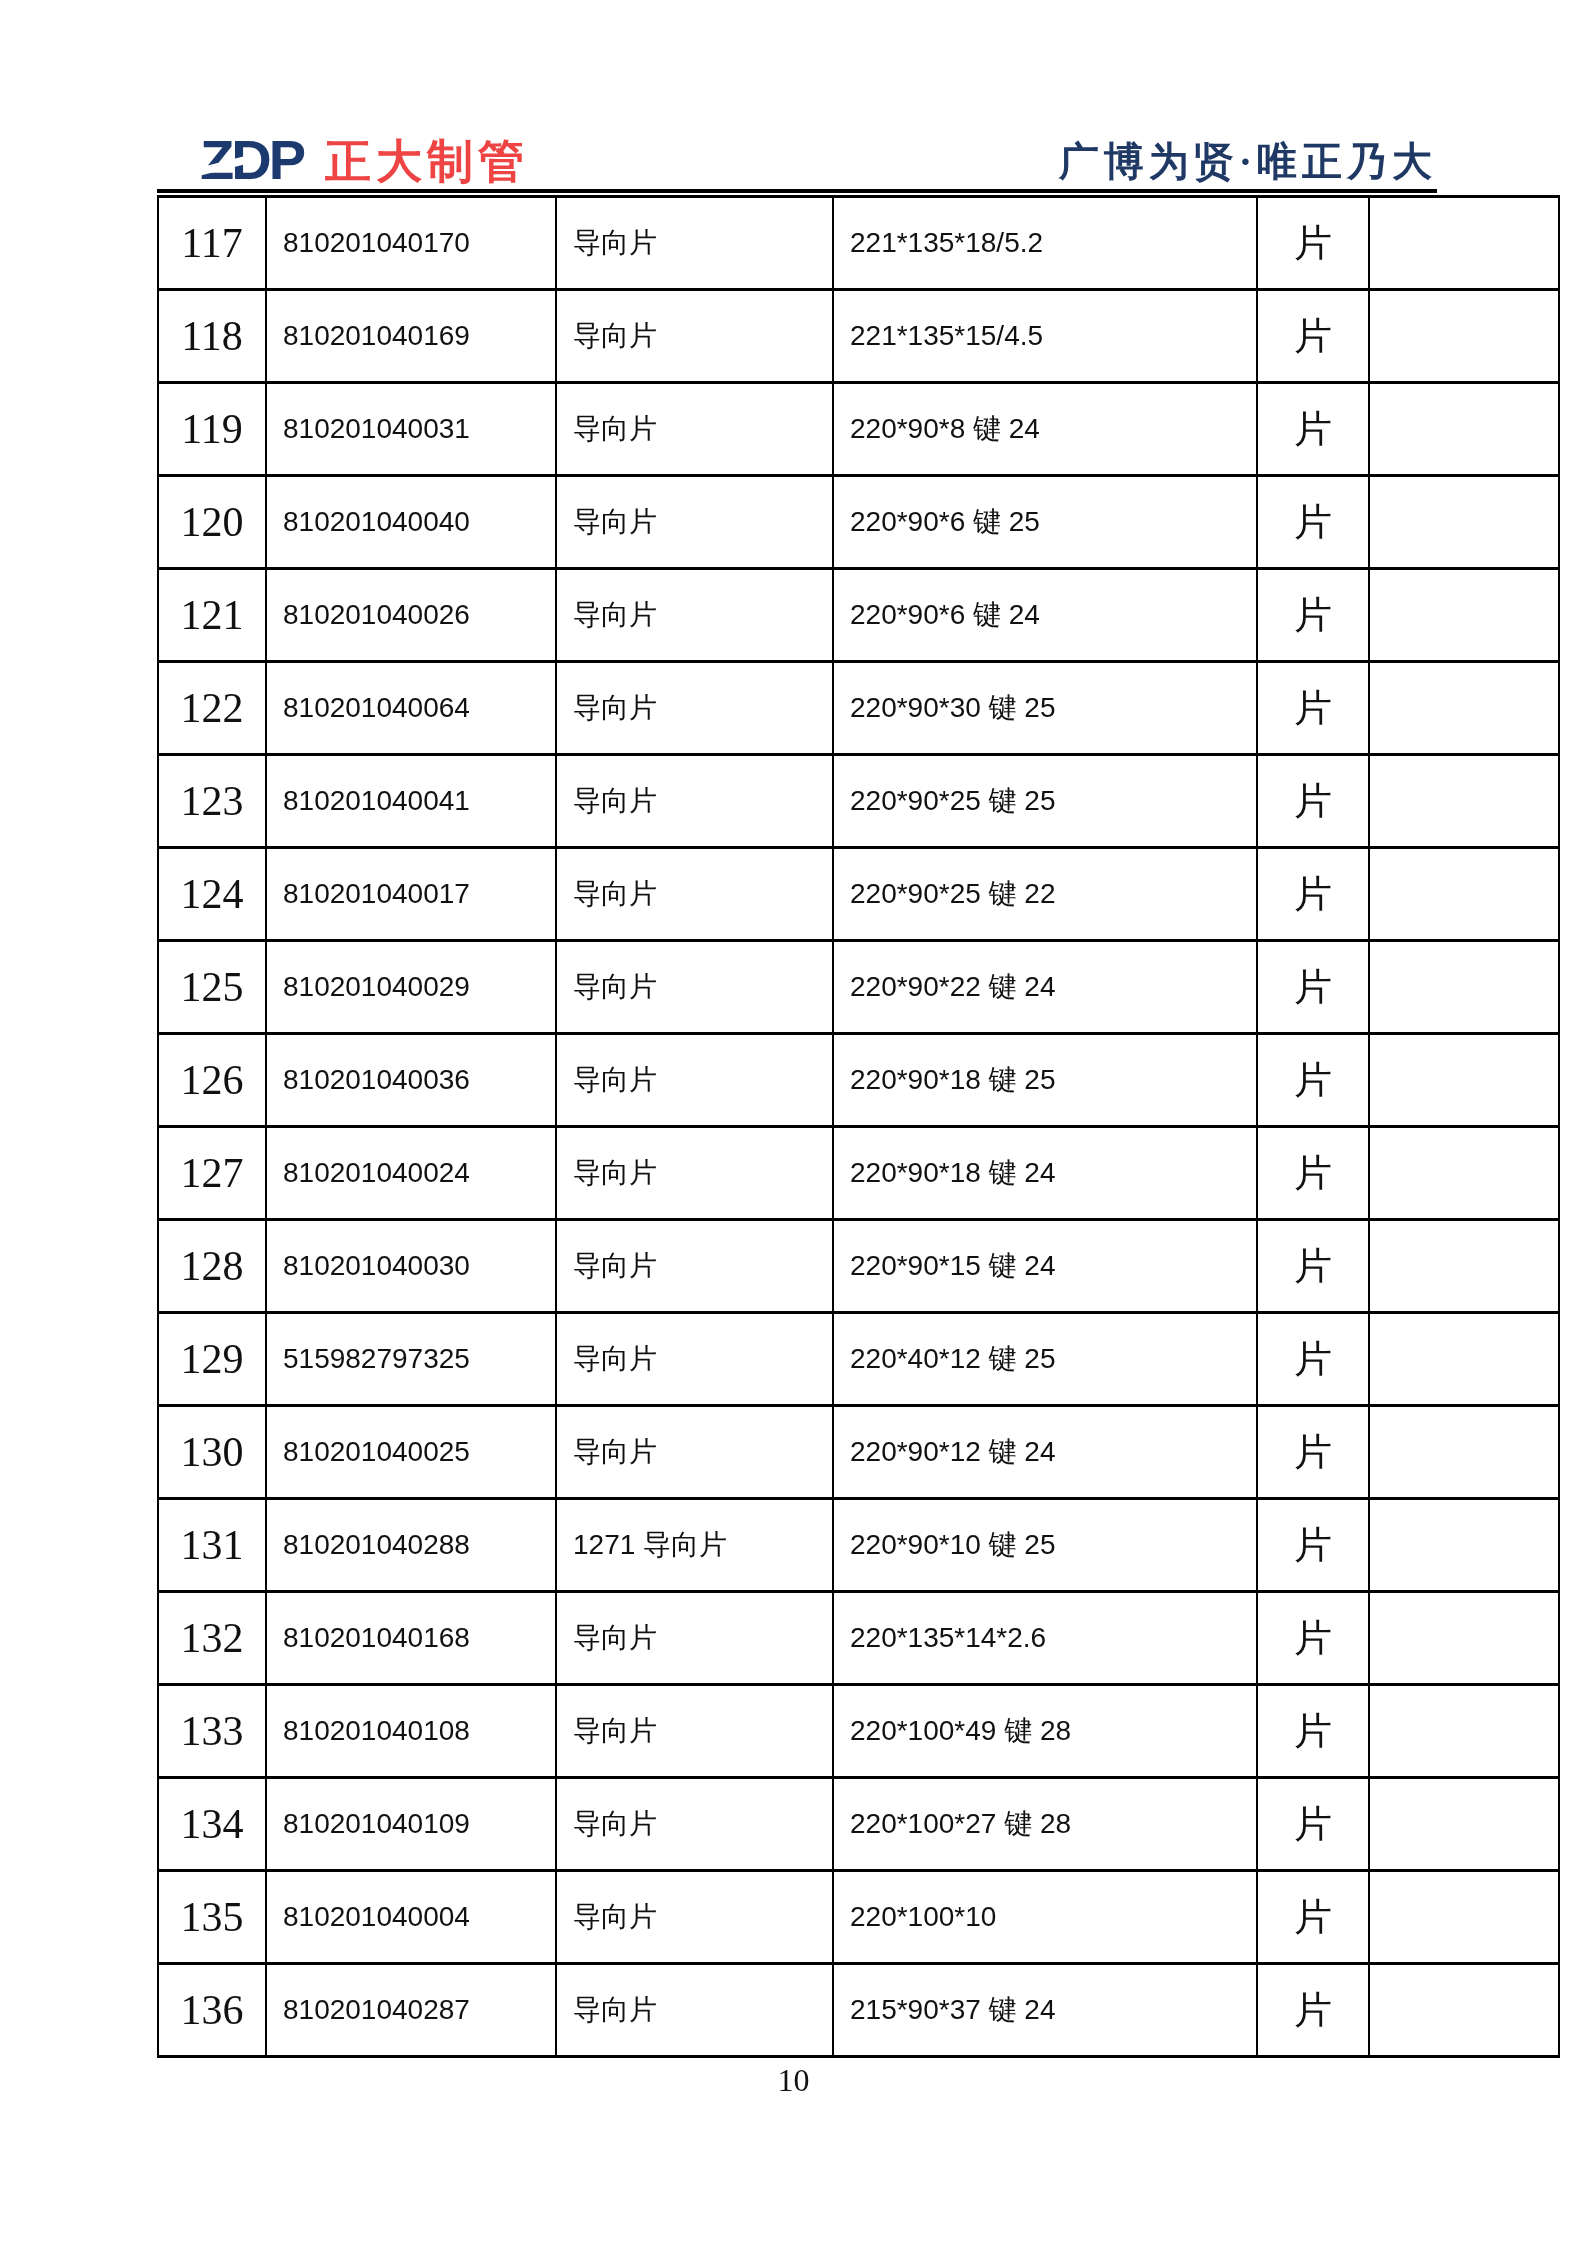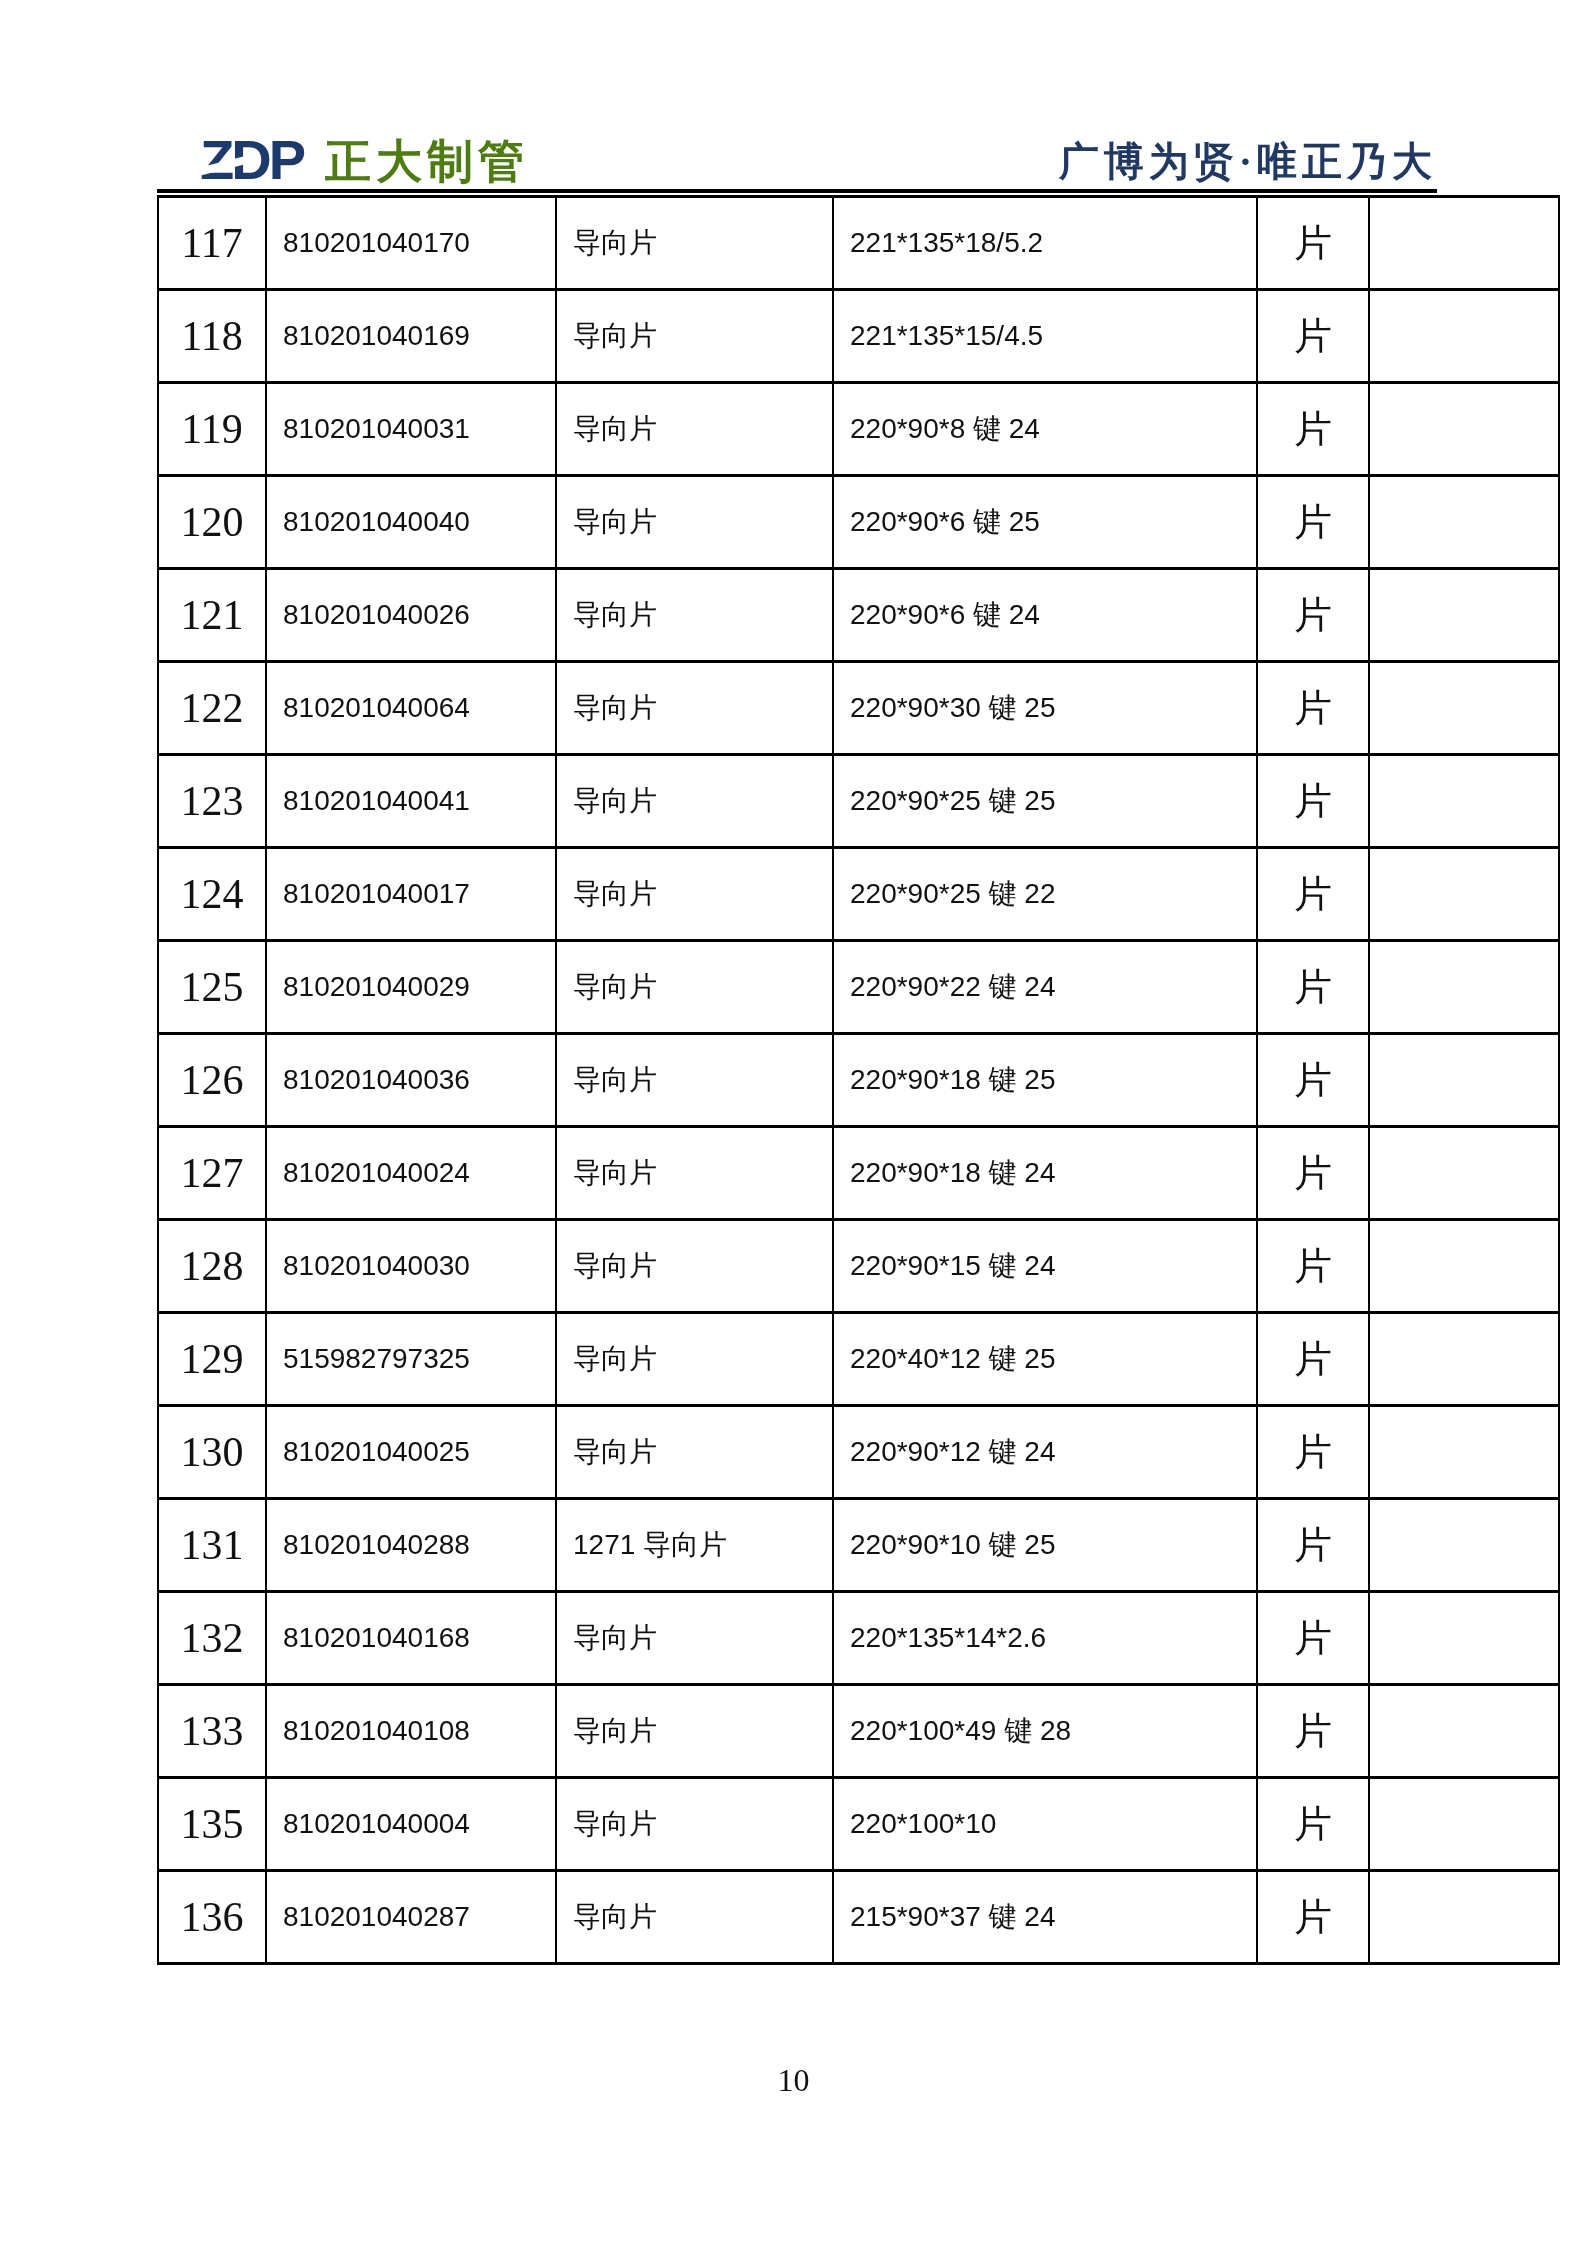--- a/index.html
+++ b/index.html
@@ -28,21 +28,21 @@
     content:"";position:absolute;left:-4px;top:30px;
     width:52px;height:8px;background:#ffffff;
     transform:rotate(-14deg);
   }
   .logo-company{
     margin-left:22px;
     font-family:"Liberation Sans", sans-serif;
     font-weight:bold;
     font-size:46px;line-height:54px;
     letter-spacing:5px;
-    color:#4d7c0f;
+    color:#ef4444;
     margin-top:16px;
   }
   .hdr-motto{
     position:absolute;top:138px;right:150px;
     font-family:"Liberation Serif", serif;
     font-weight:bold;
     font-size:40px;line-height:48px;
     letter-spacing:5px;
     color:#1f3864;
     white-space:nowrap;
@@ -244,20 +244,28 @@
       </tr>
       <tr>
         <td class="c-no">133</td>
         <td class="c-code">810201040108</td>
         <td class="c-name">导向片</td>
         <td class="c-spec">220*100*49 键 28</td>
         <td class="c-unit">片</td>
         <td class="c-remark"></td>
       </tr>
       <tr>
+        <td class="c-no">134</td>
+        <td class="c-code">810201040109</td>
+        <td class="c-name">导向片</td>
+        <td class="c-spec">220*100*27 键 28</td>
+        <td class="c-unit">片</td>
+        <td class="c-remark"></td>
+      </tr>
+      <tr>
         <td class="c-no">135</td>
         <td class="c-code">810201040004</td>
         <td class="c-name">导向片</td>
         <td class="c-spec">220*100*10</td>
         <td class="c-unit">片</td>
         <td class="c-remark"></td>
       </tr>
       <tr>
         <td class="c-no">136</td>
         <td class="c-code">810201040287</td>

